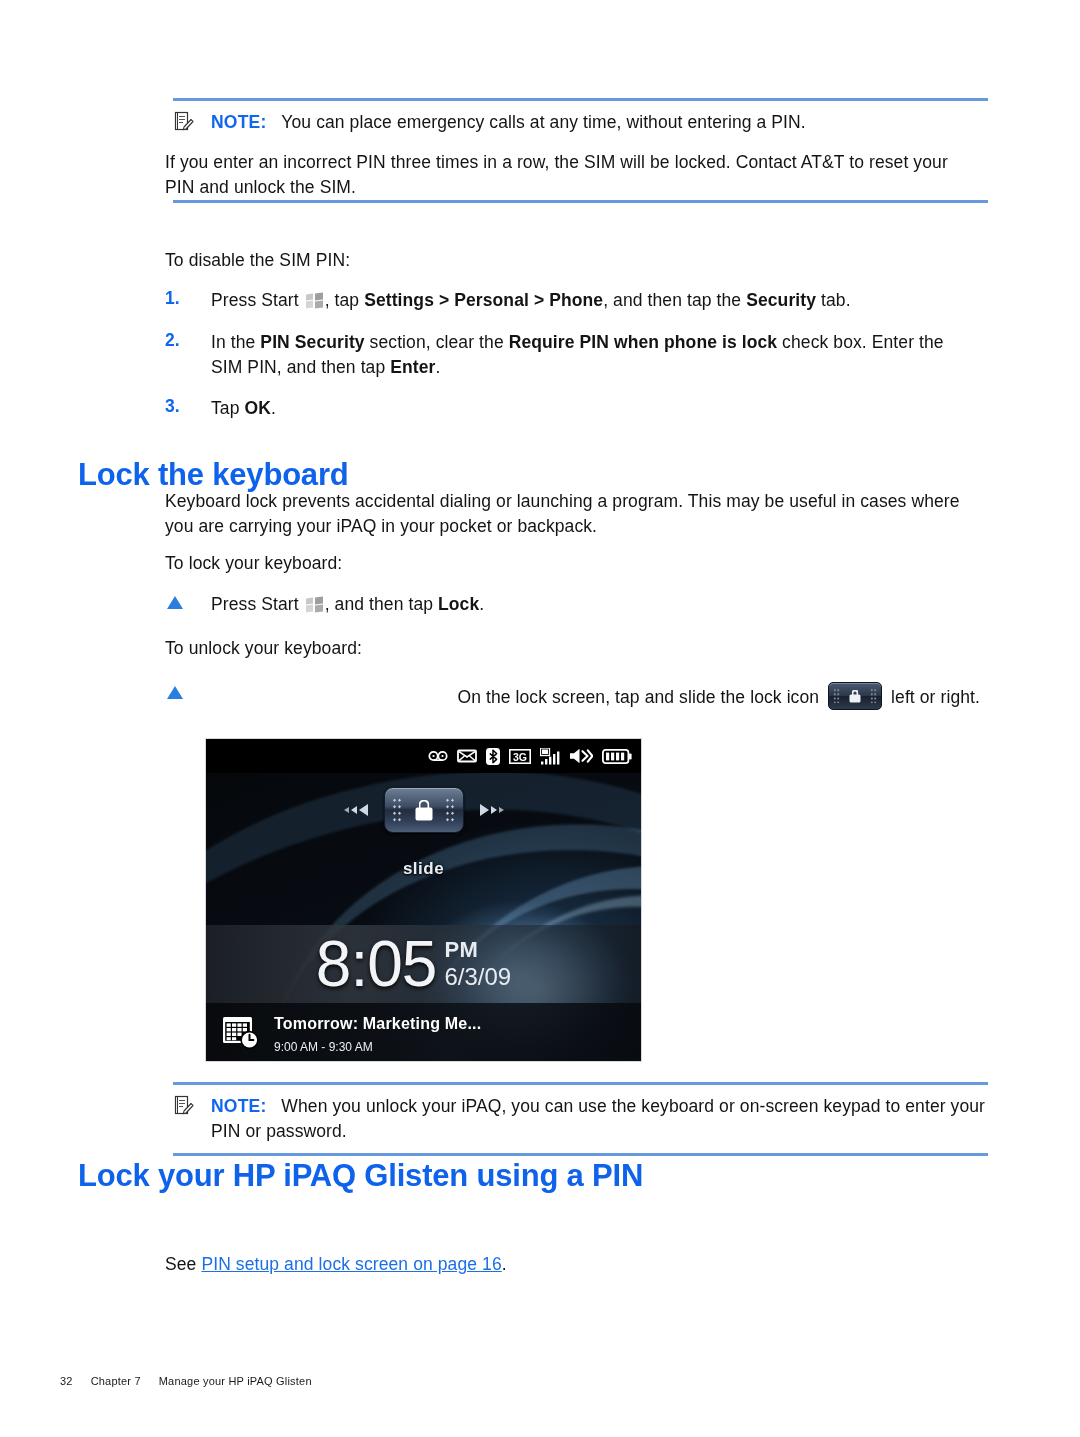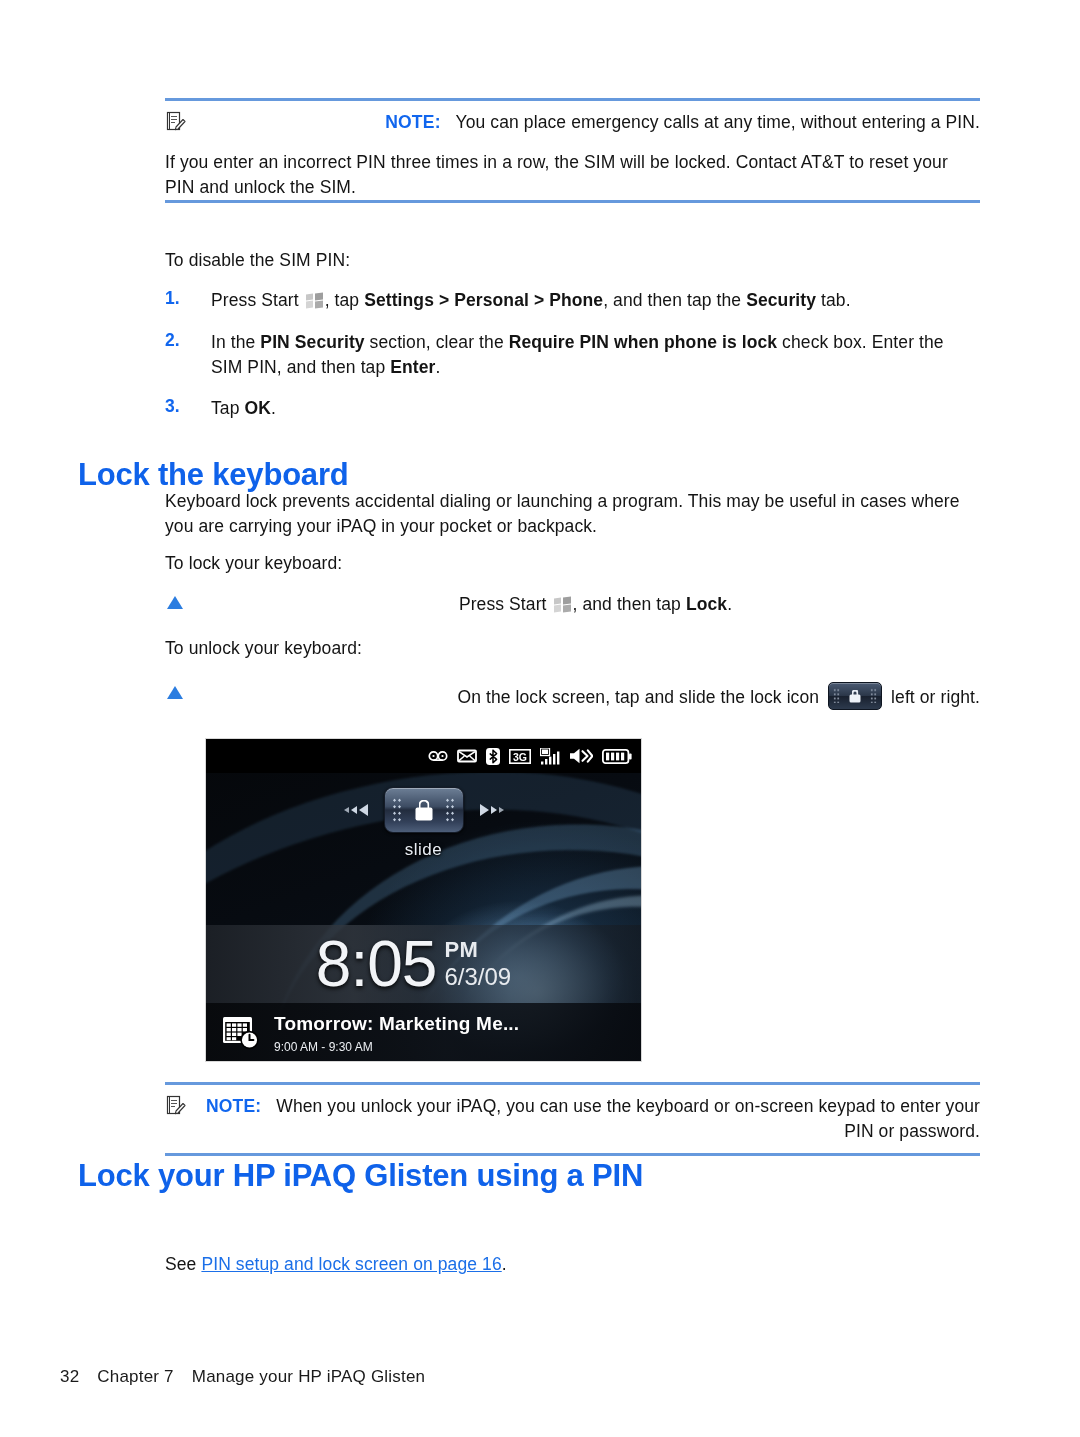--- a/index.html
+++ b/index.html
@@ -27,23 +27,22 @@
     font-size: 17.5px;
     line-height: 25px;
     color: #141414;
     letter-spacing: 0.1px;
   }
   b, .b { font-weight: bold; }
 
   
   .note-block {
     position: absolute;
-    left: 165px;
+    left: 173px;
     width: 815px;
-    text-align: right;
   }
   .note-rule {
     height: 3px;
     background: #6699dd;
     width: 100%;
   }
   .note-body {
     position: relative;
     padding: 9px 0 9px 38px;
   }
@@ -173,21 +172,21 @@
   .xref {
     color: #1b6fe8;
     text-decoration: underline;
   }
 
   
   .footer {
     position: absolute;
     left: 60px;
     bottom: 50px;
-    font-size: 17px;
+    font-size: 11px;
     color: #1a1a1a;
     letter-spacing: 0.2px;
   }
   .footer span { margin-right: 18px; }
 
   
   .phone {
     position: absolute;
     left: 205px;
     top: 738px;
@@ -292,23 +291,23 @@
     position:absolute; left:3px; top:0; width:11px; height:9px;
     border:2.5px solid #fff; border-bottom:none;
     border-radius: 6px 6px 0 0; box-sizing:border-box;
   }
   .pad2 .bodyb {
     position:absolute; left:0; bottom:0; width:17px; height:13px;
     background:#fff; border-radius:2px;
   }
 
   .slide-label {
-    position:absolute; left:0; right:0; top:101px;
+    position:absolute; left:0; right:0; top:120px;
     text-align:center;
-    color:#e9eef5; font-size:17px; font-weight:normal;
+    color:#e9eef5; font-size:17px; font-weight:bold;
     letter-spacing:0.5px;
     text-shadow: 0 1px 2px #000, 0 0 4px #000;
   }
 
   .clock-panel {
     position:absolute; left:0; right:0; top:186px; height:78px;
     background: linear-gradient(90deg, rgba(28,32,38,.96) 0%, rgba(52,58,66,.80) 34%, rgba(36,44,54,.62) 70%, rgba(20,26,34,.70) 100%);
     display:flex; align-items:center; justify-content:center;
   }
   .clock-inner { display:flex; align-items:flex-start; transform: translateX(-10px);}
@@ -322,21 +321,21 @@
   .clock-date { color:#e8ebef; font-size:24px; line-height:27px; font-weight:400; margin-top:3px;}
 
   .appt {
     position:absolute; left:0; right:0; top:264px; bottom:0;
     background: linear-gradient(90deg, rgba(8,10,13,.97) 0%, rgba(14,18,24,.92) 55%, rgba(8,11,16,.95) 100%);
     padding: 9px 0 0 16px;
     display:flex; gap:12px;
   }
   .cal-icon { width:40px; height:38px; position:relative; flex:none; margin-top:2px;}
   .appt-text { padding-top:1px; }
-  .appt-title { color:#ffffff; font-size:19px; font-weight:bold; line-height:22px; letter-spacing:.2px;}
+  .appt-title { color:#ffffff; font-size:16px; font-weight:bold; line-height:22px; letter-spacing:.2px;}
   .appt-time { color:#eceff3; font-size:12px; line-height:21px; margin-top:2px;}
   .appt-place { color:#dfe3e8; font-size:14.5px; line-height:19px; margin-top:2px;}
 </style>
 </head>
 <body>
 
 <div class="page">
 
   <div class="note-block" style="top:98px;">
     <div class="note-rule"></div>
@@ -377,21 +376,21 @@
     <span class="step-num">3.</span>
     <span class="body-text"><span>Tap </span><b>OK</b><span>.</span></span>
   </div>
 
   <div class="h1" style="top:457px;">Lock the keyboard</div>
 
   <div class="para body-text" style="top:551px;">To lock your keyboard:</div>
 
   <div class="para body-text" style="top:489px;">Keyboard lock prevents accidental dialing or launching a program. This may be useful in cases where you are carrying your iPAQ in your pocket or backpack.</div>
 
-  <div class="bullet" style="top:592px;text-align:center;">
+  <div class="bullet" style="top:592px;">
     <span class="bullet-mark"></span>
     <span class="body-text"><span>Press Start </span><span class="win-flag"><i></i><i></i><i></i><i></i></span><span>, and then tap </span><b>Lock</b><span>.</span></span>
   </div>
 
   <div class="para body-text" style="top:636px;">To unlock your keyboard:</div>
 
   <div class="bullet" style="top:682px;text-align:right;">
     <span class="bullet-mark"></span>
     <span class="body-text"><span>On the lock screen, tap and slide the lock icon </span><span class="lock-chip"><span class="grip l"></span><span class="grip r"></span><span class="pad">
             <span class="shackle"></span>

